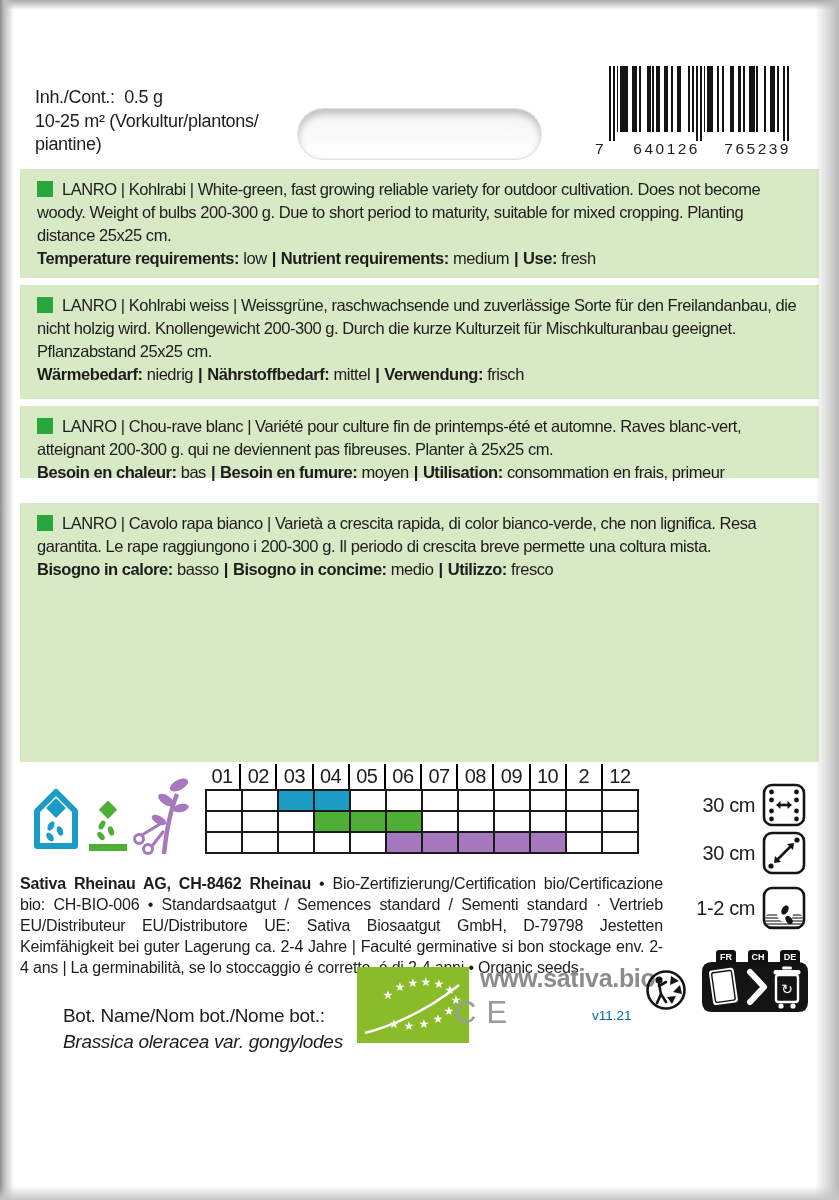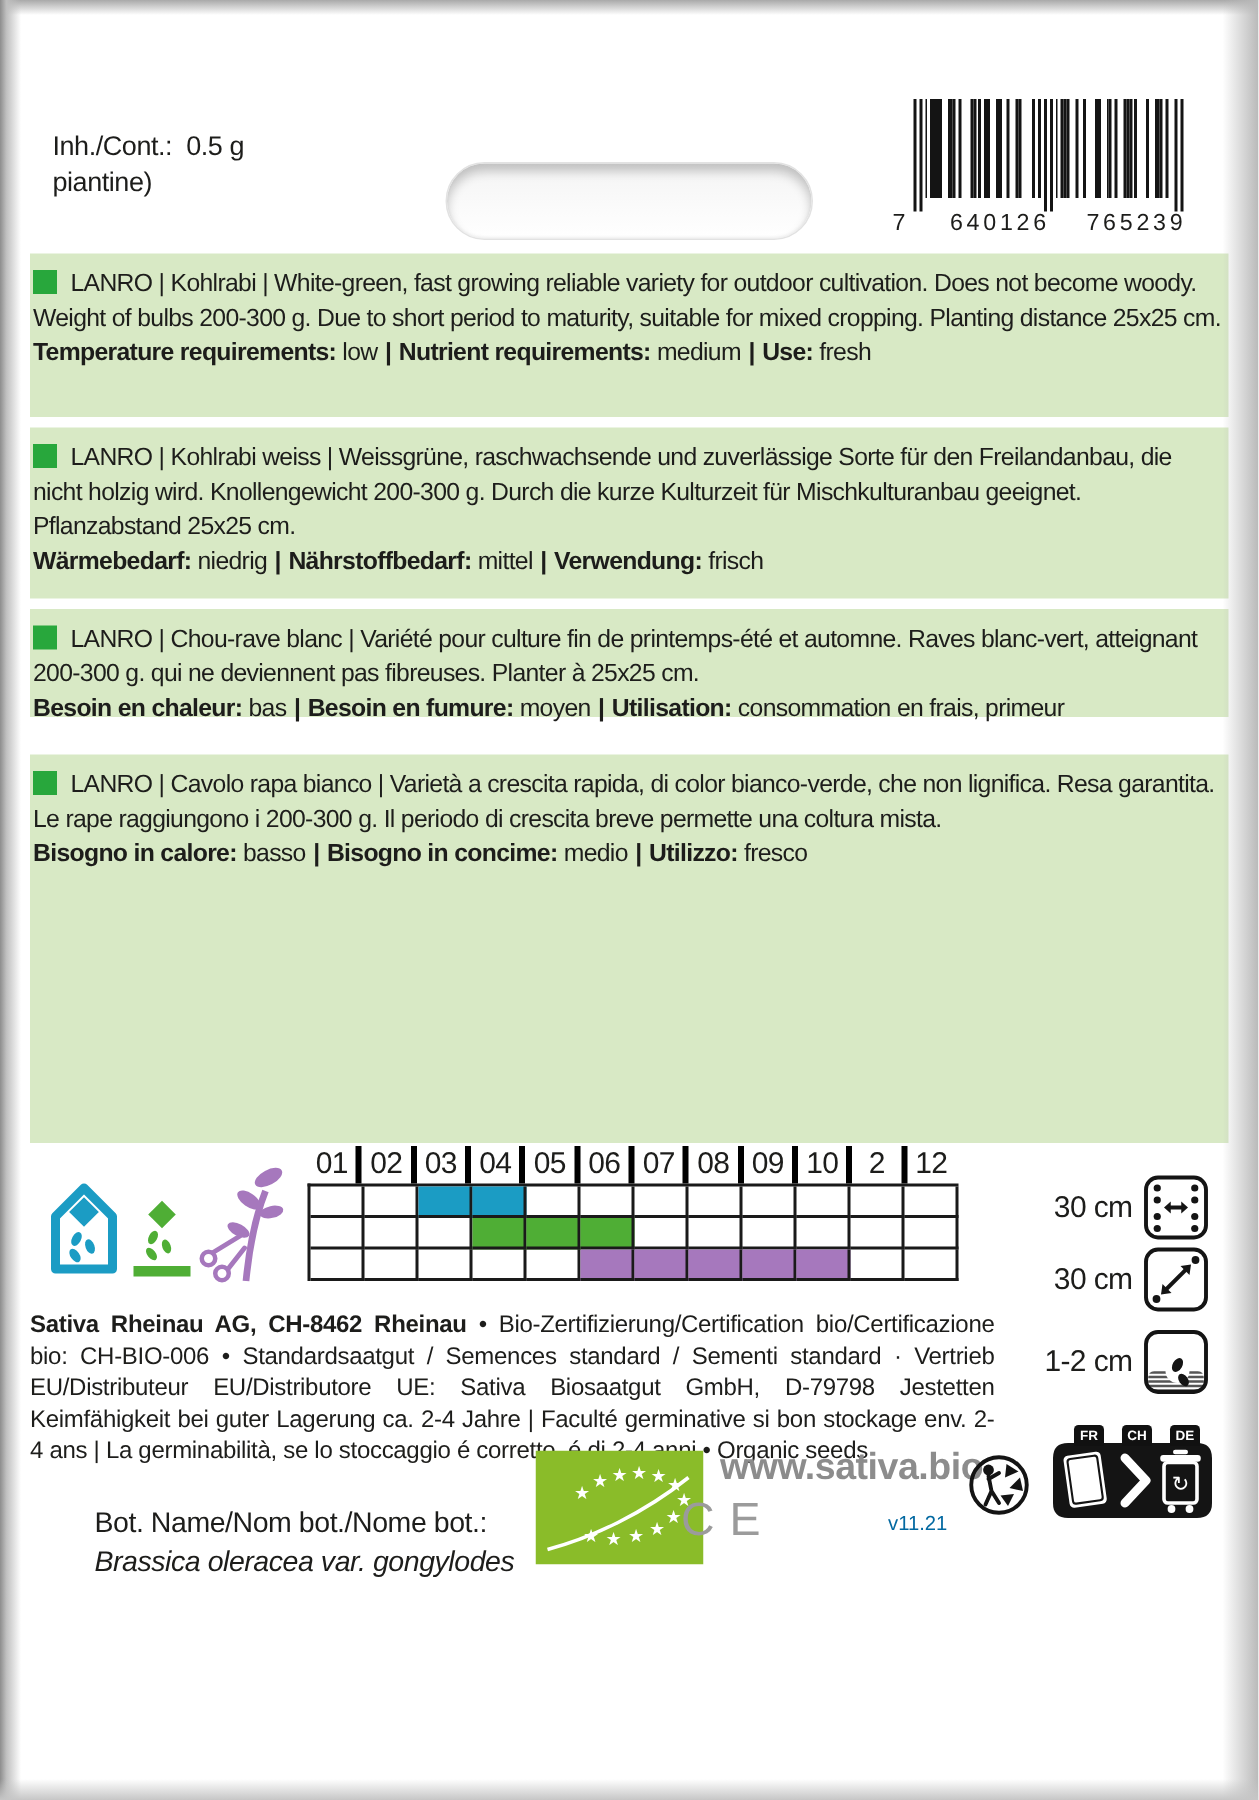--- a/index.html
+++ b/index.html
@@ -20,30 +20,30 @@
   .barcode{position:absolute;left:595px;top:66px;width:200px;}
   .bc-bars{display:flex;align-items:flex-start;margin-left:14px;}
   .bc-m{width:1.9px;height:66px;flex:none;}
   .bc-bar{background:#141414;}
   .bc-guard{height:75px;}
   .bc-digits{display:flex;font-size:15.5px;letter-spacing:2.5px;margin-top:-1px;}
   .bc-lead{width:14px;letter-spacing:0;}
   .bc-g{width:91px;text-align:right;}
 
   .block{position:absolute;left:20px;width:799px;background:var(--block-bg,#d8e9c5);
-         padding:9px 2px;box-sizing:border-box;font-size:16.5px;line-height:23px;letter-spacing:-0.45px;}
+         padding:9px 17px;box-sizing:border-box;font-size:16.5px;line-height:23px;letter-spacing:-0.45px;}
   .block p{margin:0;}
   .bullet{display:inline-block;width:16px;height:16px;background:var(--bullet-green,#28a73c);
           margin-right:9px;vertical-align:-2px;}
   .specs b{letter-spacing:-0.45px;}
   .sep{margin:0 5px;}
 
   
   .cal-header{position:absolute;left:205px;top:764px;width:432px;height:25px;display:flex;}
-  .cal-h{flex:1;text-align:center;font-size:20px;letter-spacing:-0.5px;line-height:24px;border-right:4px solid #000000;}
+  .cal-h{flex:1;text-align:center;font-size:20px;letter-spacing:-0.5px;line-height:24px;border-right:2px solid #000000;}
   .cal-h:last-child{border-right:none;}
   .cal-body{position:absolute;left:205px;top:789px;width:432px;display:grid;
             grid-template-columns:repeat(12,1fr);grid-auto-rows:21px;
             border-top:2px solid #1a1a1a;border-left:2px solid #1a1a1a;}
   .cal-c{border-right:2px solid #1a1a1a;border-bottom:2px solid #1a1a1a;}
 
   .sow-icons{position:absolute;left:30px;top:770px;width:165px;height:90px;}
   .spacing-row{position:absolute;display:flex;align-items:center;}
   .spacing-label{width:62px;text-align:right;font-size:20px;letter-spacing:-0.4px;margin-right:7px;}
   .spacing-icon{width:44px;height:44px;}
@@ -66,20 +66,21 @@
   .pack-tab{background:#111;color:#fff;font-size:9px;font-weight:bold;width:20px;height:14px;
             line-height:14px;text-align:center;border-radius:3px 3px 0 0;margin-right:2px;margin-left:10px;}
 </style>
 </head>
 <body>
 
 <div class="page">
 
   <div class="content-info">
     <div><span>Inh./Cont.:</span>&nbsp;&nbsp;<span>0.5 g</span></div>
+    <div>10-25 m² (Vorkultur/plantons/</div>
     <div>piantine)</div>
   </div>
 
   <div class="hang-slot"></div>
 
   <div class="barcode">
     <div class="bc-bars" id="barcodeBars">
         <div class="bc-m bc-bar bc-guard"></div>
         <div class="bc-m bc-guard"></div>
         <div class="bc-m bc-bar bc-guard"></div>

